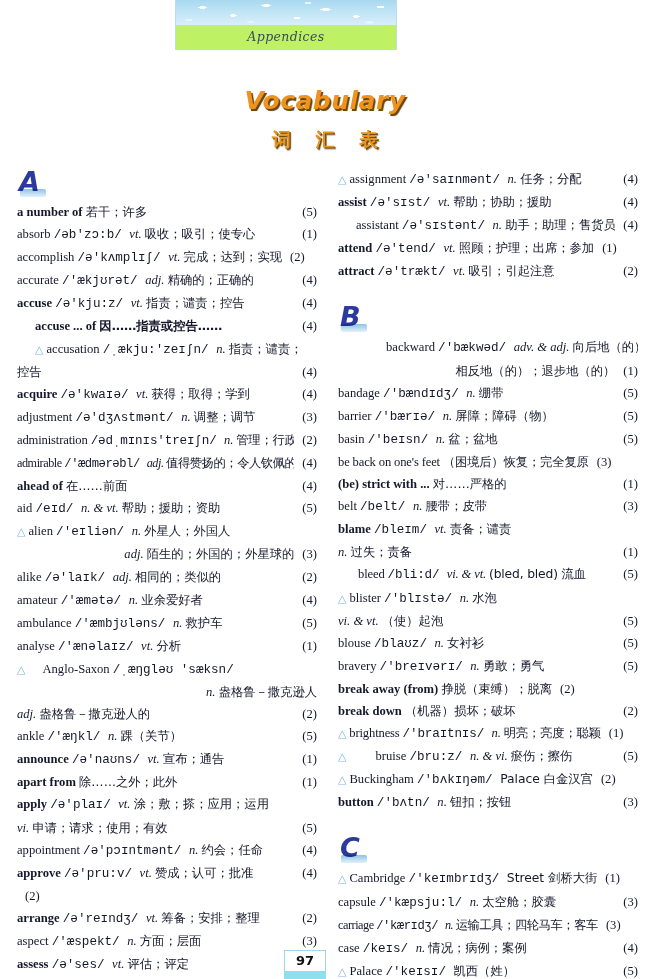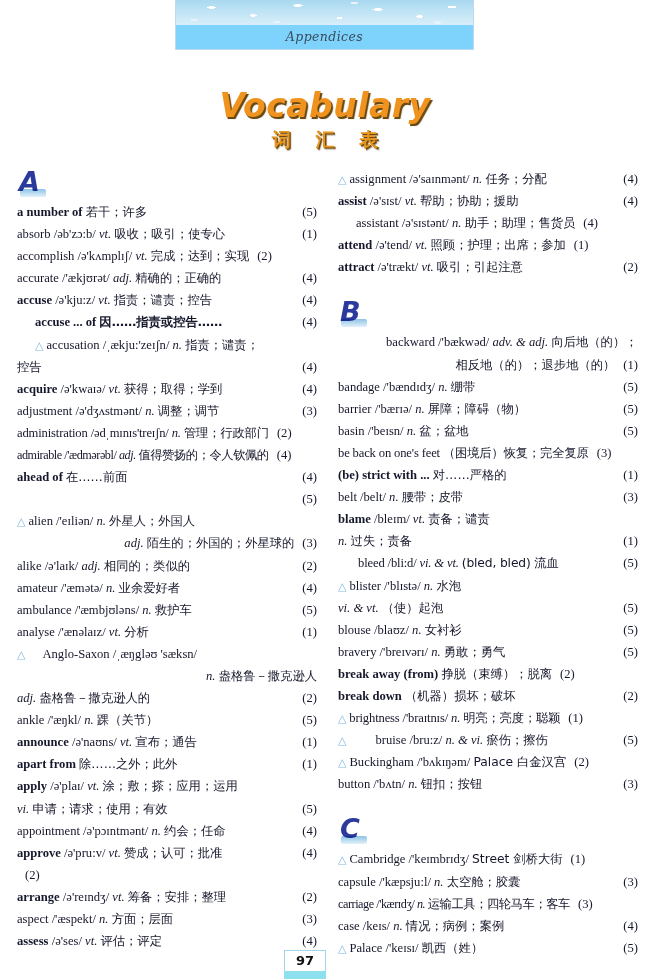--- a/index.html
+++ b/index.html
@@ -7,23 +7,23 @@
     width:650px;height:979px;
     background:#ffffff;
     font-family:"Liberation Serif","DejaVu Serif",serif;
     color:#1a1a2e;
     position:relative;
     overflow:hidden;
   }
 
   
   .banner-wrap{
-    position:absolute;left:175px;top:0;width:299px;height:50px;
+    position:absolute;left:175px;top:0;width:222px;height:50px;
     border:1px solid #bcd9ee;border-top:none;
-    box-sizing:border-box;background:#7dd3fc;
+    box-sizing:border-box;background:#bef264;
   }
   .banner-water{
     height:25px;width:100%;
     background:
       radial-gradient(ellipse 7px 2px at 12% 30%, #ffffff 0 60%, transparent 61%),
       radial-gradient(ellipse 6px 2px at 26% 62%, #ffffff 0 60%, transparent 61%),
       radial-gradient(ellipse 8px 2px at 41% 22%, #ffffff 0 60%, transparent 61%),
       radial-gradient(ellipse 5px 2px at 55% 72%, #ffffff 0 60%, transparent 61%),
       radial-gradient(ellipse 9px 2px at 68% 38%, #ffffff 0 60%, transparent 61%),
       radial-gradient(ellipse 6px 2px at 82% 66%, #ffffff 0 60%, transparent 61%),
@@ -38,21 +38,21 @@
     height:24px;line-height:24px;text-align:center;
     font-family:"DejaVu Serif",serif;
     font-style:italic;font-size:12.5px;color:#3a4a5a;
     letter-spacing:.4px;
   }
 
   
   .title-en{
     position:absolute;top:86px;left:0;width:650px;text-align:center;
     font-family:"DejaVu Sans","Liberation Sans",sans-serif;
-    font-weight:bold;font-style:italic;font-size:33px;
+    font-weight:bold;font-style:italic;font-size:25px;
     color:#f0921e;letter-spacing:.5px;
     text-shadow:1.5px 1.5px 0 #6b4a12, 2px 2px 1px rgba(90,60,10,.55);
   }
   .title-cn{
     position:absolute;top:127px;left:0;width:650px;text-align:center;
     font-family:"DejaVu Sans","Liberation Sans",sans-serif;
     font-weight:bold;font-size:19px;
     color:#e8941f;letter-spacing:9px;text-indent:9px;
     text-shadow:1.3px 1.3px 0 #6b4a12, 1.8px 1.8px 1px rgba(90,60,10,.5);
   }
@@ -86,21 +86,21 @@
   }
   .entry .row{display:flex;align-items:baseline;}
   .entry .txt{flex:0 1 auto;overflow:hidden;}
   .entry .num{margin-left:auto;padding-left:6px;white-space:nowrap;}
   .entry .row.tight .num{margin-left:2px;}
   .row.cont{justify-content:flex-end;text-align:right;}
   .row.cont .txt{flex:0 0 auto;}
 
   .tri{color:#7fb8dd;font-size:11px;margin-right:3px;}
   .hw{font-weight:bold;}
-  .ph{font-style:normal;}
+  .ph{font-style:normal;font-family:Liberation Mono, monospace;}
   .pos{font-style:italic;}
   .cn{font-family:"DejaVu Sans","Liberation Sans",sans-serif;font-size:12.3px;}
   .sub{padding-left:18px;font-weight:bold;}
   .sub2{padding-left:18px;}
 
   
   .sq{letter-spacing:-0.15px;}
   .sq2{letter-spacing:-0.45px;font-size:12.2px;}
 
   
@@ -200,20 +200,21 @@
       </div>
     </div>
     <div class="entry">
       <div class="row">
         <span class="txt"><span class="hw">ahead of </span><span class="cn">在……前面</span></span>
         <span class="num">(4)</span>
       </div>
     </div>
     <div class="entry">
       <div class="row">
+        <span class="txt"><span class="hw" style="font-weight: normal;">aid </span><span class="ph">/eɪd/ </span><span class="pos">n. &amp; vt. </span><span class="cn">帮助；援助；资助</span></span>
         <span class="num">(5)</span>
       </div>
     </div>
     <div class="entry">
       <div class="row">
         <span class="txt"><span class="tri">△</span><span class="hw" style="font-weight: normal;">alien </span><span class="ph">/'eɪliən/ </span><span class="pos">n. </span><span class="cn">外星人；外国人</span></span>
       </div>
       <div class="row cont tight">
         <span class="txt"><span class="pos">adj. </span><span class="cn">陌生的；外国的；外星球的</span></span>
         <span class="num">(3)</span>
@@ -456,21 +457,21 @@
       </div>
     </div>
     <div class="entry">
       <div class="row tight">
         <span class="txt"><span class="tri">△</span><span class="hw" style="font-weight: normal;">Buckingham </span><span class="ph">/'bʌkɪŋəm/ </span><span class="cn">Palace 白金汉宫</span></span>
         <span class="num">(2)</span>
       </div>
     </div>
     <div class="entry">
       <div class="row">
-        <span class="txt"><span class="hw" style="font-weight: normal;">button </span><span class="ph">/'bʌtn/ </span><span class="pos">n. </span><span class="cn">钮扣；按钮</span></span>
+        <span class="txt"><span class="hw" style="font-weight: bold;">button </span><span class="ph">/'bʌtn/ </span><span class="pos">n. </span><span class="cn">钮扣；按钮</span></span>
         <span class="num">(3)</span>
       </div>
     </div>
     <div class="dropcap spaced">C</div>
     <div class="entry">
       <div class="row tight">
         <span class="txt"><span class="tri">△</span><span class="hw" style="font-weight: normal;">Cambridge </span><span class="ph">/'keɪmbrɪdʒ/ </span><span class="cn">Street 剑桥大街</span></span>
         <span class="num">(1)</span>
       </div>
     </div>

